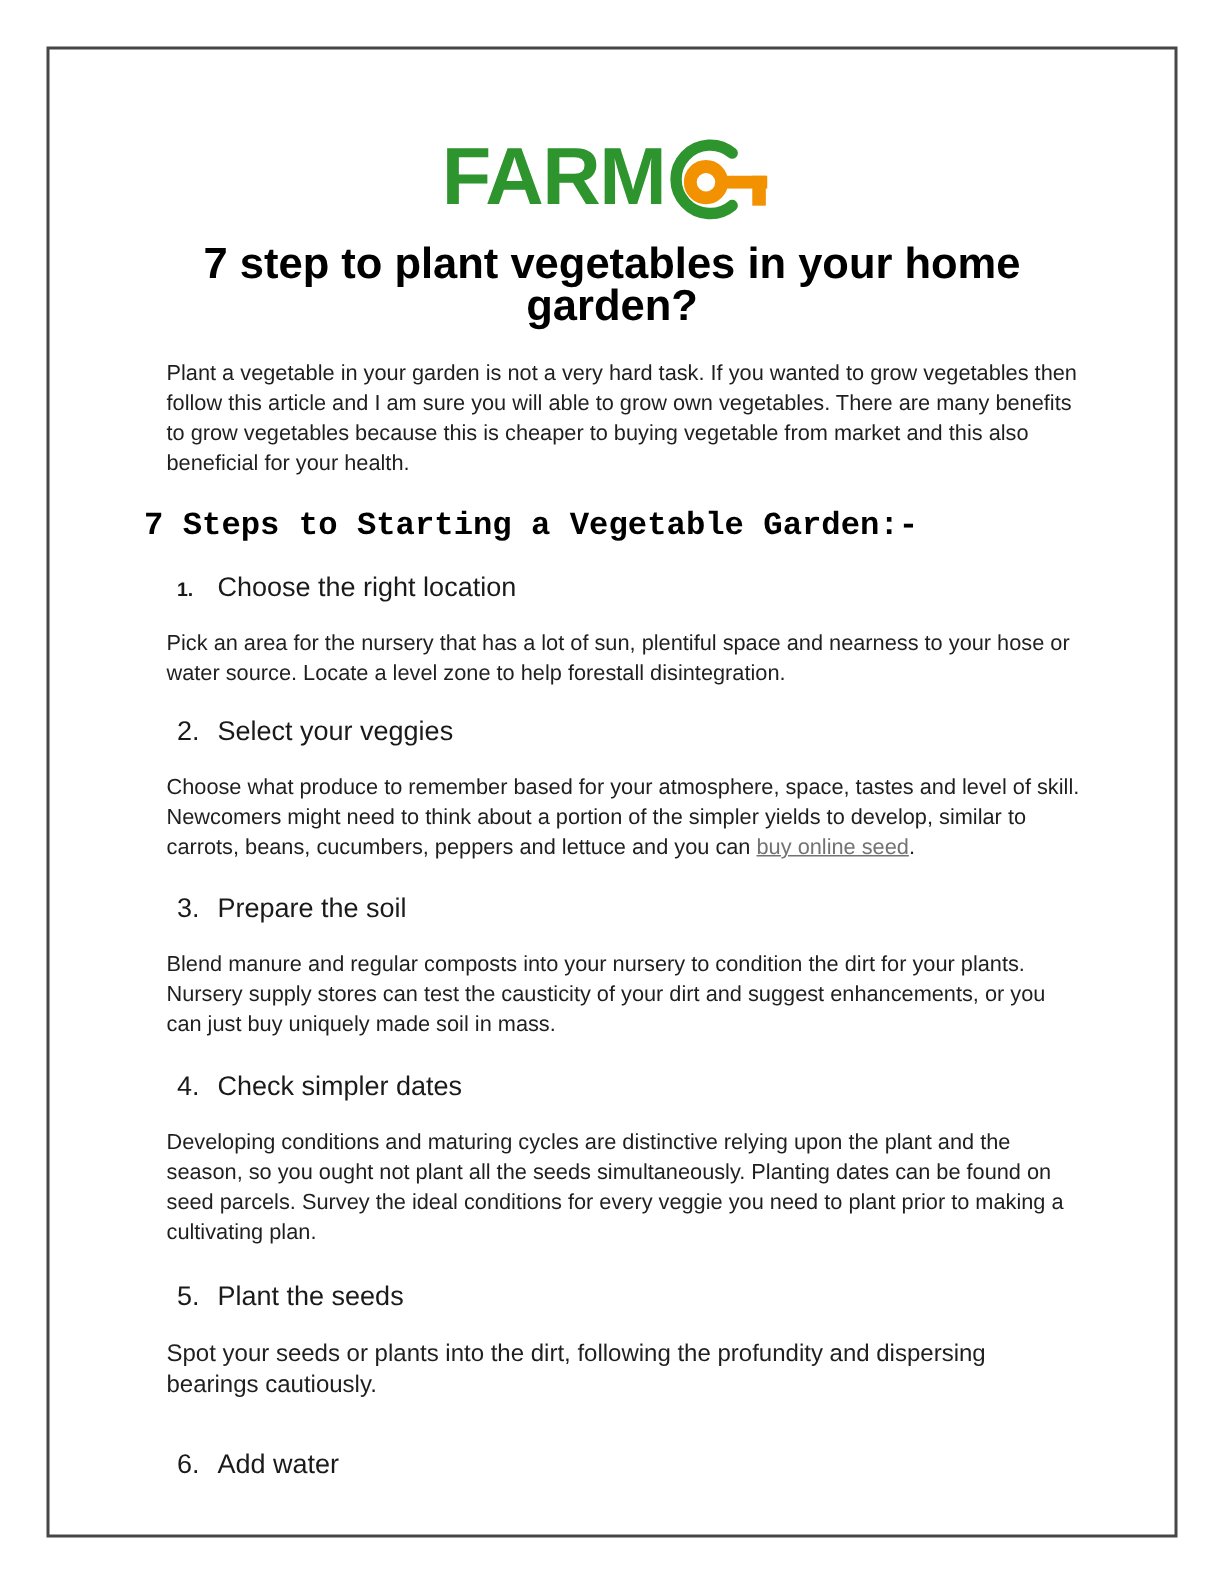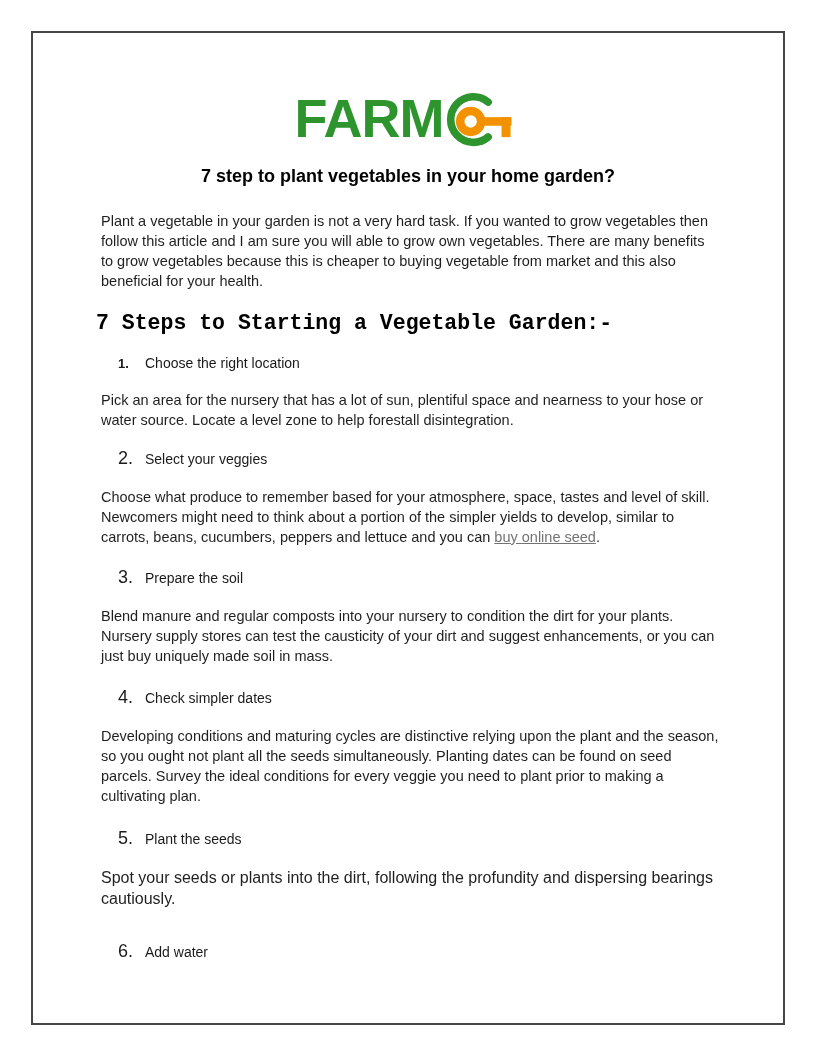--- a/index.html
+++ b/index.html
@@ -46,28 +46,28 @@
     line-height: 1;
   }
   .logo-key {
     display: block;
     margin-top: 4px;
   }
   
   .doc-title {
     margin: 14px 0 0 0;
     text-align: center;
-    font-size: 18px;
+    font-size: 29px;
     font-weight: 700;
     color: #000000;
     line-height: 28px;
   }
   
   .body-para {
-    margin: 15px 0 0 5px;
+    margin: 15px 0 0 15px;
     font-size: 14.5px;
     line-height: 20px;
     color: #1f1f1f;
   }
   .body-para.intro { margin-top: 21px; }
   .body-para.larger {
     font-size: 16px;
     line-height: 20.5px;
     margin-top: 18px;
   }
@@ -89,21 +89,21 @@
     color: #1a1a1a;
   }
   .step-num {
     display: inline-block;
     min-width: 27px;
     font-size: 18px;
     line-height: 22px;
   }
   .step-num.small { font-size: 13px; font-weight: 700; }
   .step-label {
-    font-size: 14px;
+    font-size: 18px;
     line-height: 22px;
   }
   .step.gap-lg { margin-top: 20px; }
   .step.gap-xl { margin-top: 31px; }
   
   .link {
     color: #737373;
     cursor: pointer;
   }
 </style>

